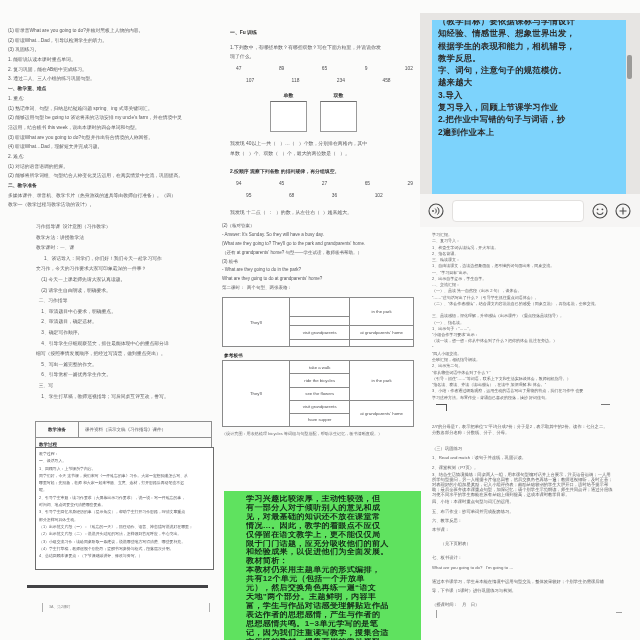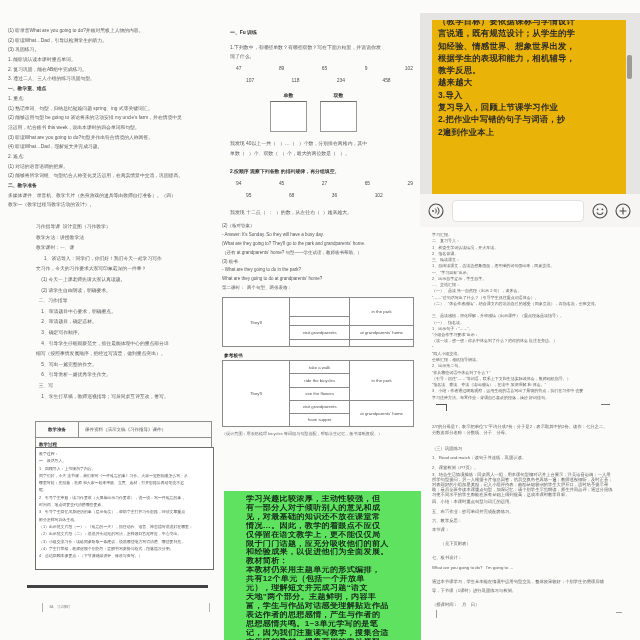--- a/index.html
+++ b/index.html
@@ -18,21 +18,21 @@
   .num{white-space:pre;word-spacing:8px;margin:2.5px 0 0 6px;color:#4f4f52;}
   .num2{margin-left:16px;}
   .boxrow{display:flex;gap:13px;margin:5px 0 0 40px;}
   .bx{width:37px;text-align:center;}
   .bx .lbl{font-weight:bold;color:#333;font-size:4.9px;margin-bottom:1px;}
   .bx .rect{height:29px;border:1px solid #9a9a9a;border-top-color:#6f6f6f;background:#fff;}
   .aft{margin-top:7px;}
   .sec2{margin-top:9px;}
   
   #panelC{left:420px;top:13px;width:220px;height:214px;background:#e7e5e3;}
-  #chatText{position:absolute;left:12px;top:7px;width:182px;height:176px;background:#eab308;
+  #chatText{position:absolute;left:12px;top:7px;width:182px;height:176px;background:#7dd3fc;
             padding:0 6px;overflow:hidden;font-size:8.4px;line-height:12.3px;font-weight:bold;
             color:#2e2c2b;letter-spacing:.2px;}
   #chatText .inner{margin-top:-5px;}
   .c-line{white-space:pre;overflow:hidden;}
   #scrollThumb{position:absolute;right:8px;top:42px;width:5px;height:24px;background:#9b9a98;border-radius:2px;}
   #chatToolbar{position:absolute;left:0;bottom:0;width:220px;height:33px;background:#f6f5f4;
                display:flex;align-items:center;}
   #voiceBtn{margin-left:8px;width:16px;height:16px;flex:0 0 auto;}
   #chatInput{margin-left:8px;width:122px;height:20px;background:#fff;border:1px solid #e3e1df;
              border-radius:4px;font-size:8px;padding:0 4px;outline:none;}
@@ -133,24 +133,24 @@
   <div class="bline sec2 b">2.按顺序 观察下列各数 的排列规律，再分组填空。</div>
   <div class="num">94    45    27    65    29    25    87</div>
   <div class="num num2">95    68    36    102    79    418    438</div>
   <div class="bline aft">我发现 十二点（  ：  ）的数，从左往右（  ）越来越大。</div>
 </div>
 
 <div class="pg" id="panelC">
   <div id="chatText">
     <div class="inner">
         <div class="c-line">（教学目标）要依据课标与学情设计</div>
-        <div class="c-line">言说通，既有规范设计；从学生的学</div>
         <div class="c-line">知经验、情感世界、想象世界出发，</div>
         <div class="c-line">根据学生的表现和能力，相机辅导，</div>
         <div class="c-line">教学反思。</div>
+        <div class="c-line">字、词句，注意句子的规范模仿。</div>
         <div class="c-line">越来越大</div>
         <div class="c-line">3.导入</div>
         <div class="c-line">复习导入，回顾上节课学习作业</div>
         <div class="c-line">2.把作业中写错的句子与词语，抄</div>
         <div class="c-line">2遍到作业本上</div>
       </div>
   </div>
   <div id="scrollThumb"></div>
   <div id="chatToolbar">
     <span id="voiceBtn">
@@ -341,21 +341,21 @@
       <div class="h-line">学习兴趣比较浓厚，主动性较强，但</div>
       <div class="h-line">有一部分人对于倾听别人的意见和成</div>
       <div class="h-line">见，对最基础的知识还不放在课堂常</div>
       <div class="h-line">情况…。因此，教学的着眼点不应仅</div>
       <div class="h-line">仅停留在语文教学上，更不能仅仅局</div>
       <div class="h-line">限于门门话题，应充分吸收他们的前人</div>
       <div class="h-line">和经验成果，以促进他们为全面发展。</div>
       <div class="h-line">教材简析：</div>
       <div class="h-line">本教材仍采用主题单元的形式编排，</div>
       <div class="h-line">共有12个单元（包括一个开放单</div>
-      <div class="h-line">元），理解短文并完成习题“语文</div>
+      <div class="h-line">元），然后交换角色再练一遍“语文</div>
       <div class="h-line">天地”两个部分。主题鲜明，内容丰</div>
       <div class="h-line">富，学生与作品对话感受理解贴近作品</div>
       <div class="h-line">表达作者的思想感情，产生与作者的</div>
       <div class="h-line">思想感情共鸣。1~3单元学写的是笔</div>
       <div class="h-line">记，因为我们注重读写教学，搜集合适</div>
       <div class="h-line">六年级的教材，搜集有用的常见资料</div>
     </div>
 </div>
 
 <div class="pg soft" id="panelI">

